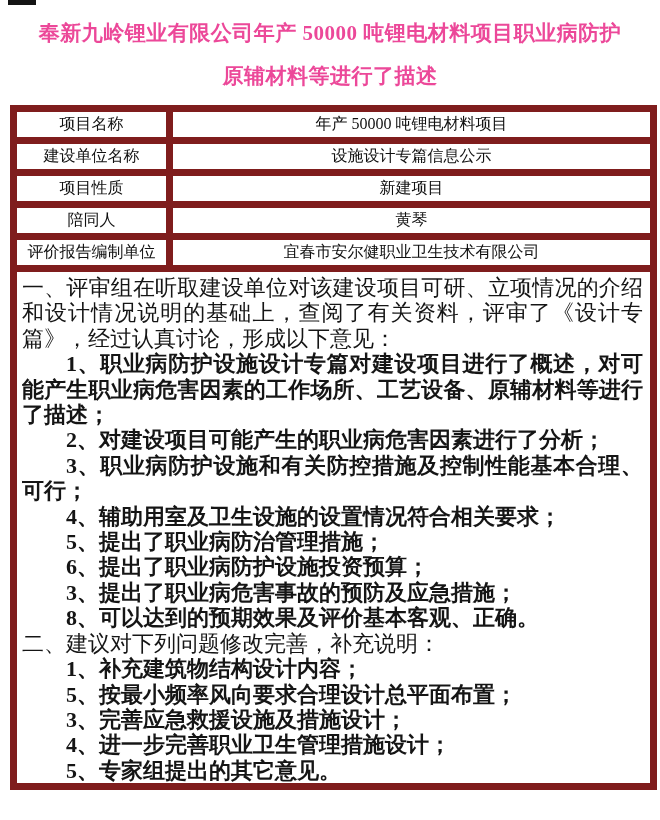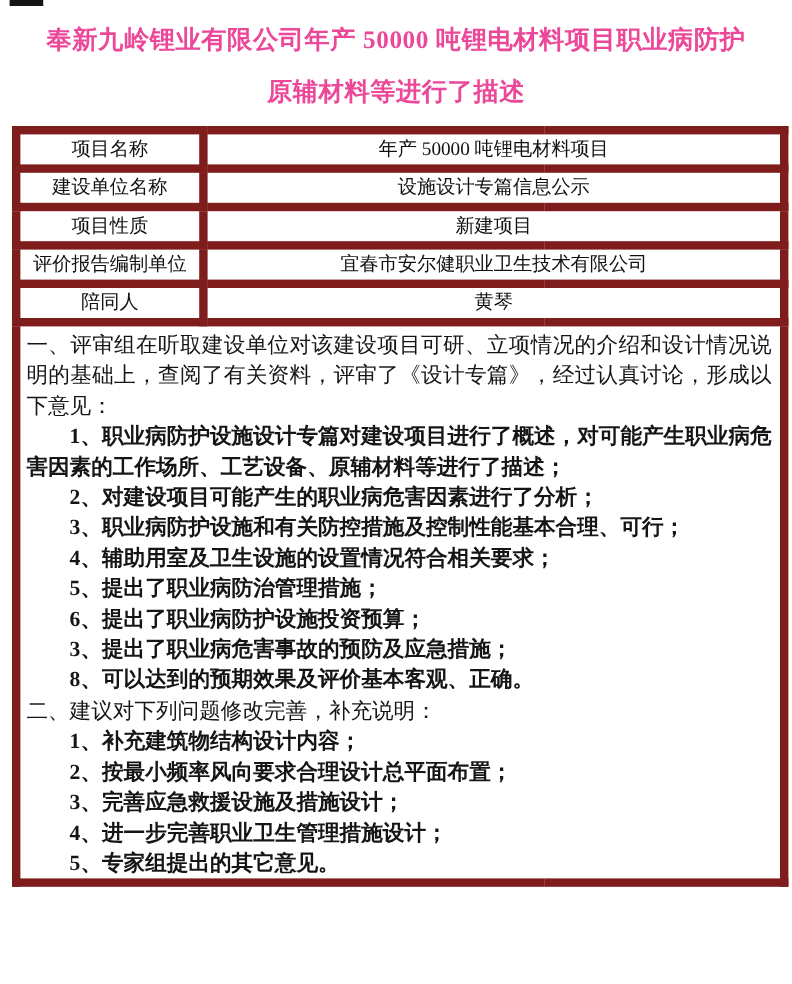--- a/index.html
+++ b/index.html
@@ -44,21 +44,21 @@
     white-space: nowrap;
   }
   td.opinion-cell {
     text-align: left !important;
     vertical-align: top !important;
     height: 415px !important;
     padding: 3px 7px 0 5px !important;
     white-space: normal !important;
   }
   .opinion-cell p {
-    font-size: 18px;
+    font-size: 22px;
     line-height: 25.4px;
     color: #151515;
     text-align: justify;
   }
   .opinion-cell p.sub { text-indent: 2em; font-weight: bold; }
 </style>
 </head>
 <body>
 
 <div class="page">
@@ -84,41 +84,41 @@
       </tr>
       <tr>
         <td>建设单位名称</td>
         <td colspan="3">设施设计专篇信息公示</td>
       </tr>
       <tr>
         <td>项目性质</td>
         <td colspan="3">新建项目</td>
       </tr>
       <tr>
+        <td>陪同人</td>
+        <td colspan="3">黄琴</td>
+      </tr>
+      <tr>
         <td>评价报告编制单位</td>
         <td colspan="3">宜春市安尔健职业卫生技术有限公司</td>
-      </tr>
-      <tr>
-        <td>陪同人</td>
-        <td colspan="3">黄琴</td>
       </tr>
       <tr>
         <td colspan="4" class="opinion-cell">
           <p class="section">一、评审组在听取建设单位对该建设项目可研、立项情况的介绍和设计情况说明的基础上，查阅了有关资料，评审了《设计专篇》，经过认真讨论，形成以下意见：</p>
           <p class="sub">1、职业病防护设施设计专篇对建设项目进行了概述，对可能产生职业病危害因素的工作场所、工艺设备、原辅材料等进行了描述；</p>
           <p class="sub">2、对建设项目可能产生的职业病危害因素进行了分析；</p>
           <p class="sub">3、职业病防护设施和有关防控措施及控制性能基本合理、可行；</p>
           <p class="sub">4、辅助用室及卫生设施的设置情况符合相关要求；</p>
           <p class="sub">5、提出了职业病防治管理措施；</p>
           <p class="sub">6、提出了职业病防护设施投资预算；</p>
           <p class="sub">3、提出了职业病危害事故的预防及应急措施；</p>
           <p class="sub">8、可以达到的预期效果及评价基本客观、正确。</p>
           <p class="section">二、建议对下列问题修改完善，补充说明：</p>
           <p class="sub">1、补充建筑物结构设计内容；</p>
-          <p class="sub">2、按最小频率风向要求合理设计总平面布置；</p>
+          <p class="sub">5、按最小频率风向要求合理设计总平面布置；</p>
           <p class="sub">3、完善应急救援设施及措施设计；</p>
           <p class="sub">4、进一步完善职业卫生管理措施设计；</p>
           <p class="sub">5、专家组提出的其它意见。</p>
 
         </td>
       </tr>
     </tbody>
   </table>
 
 </div>

